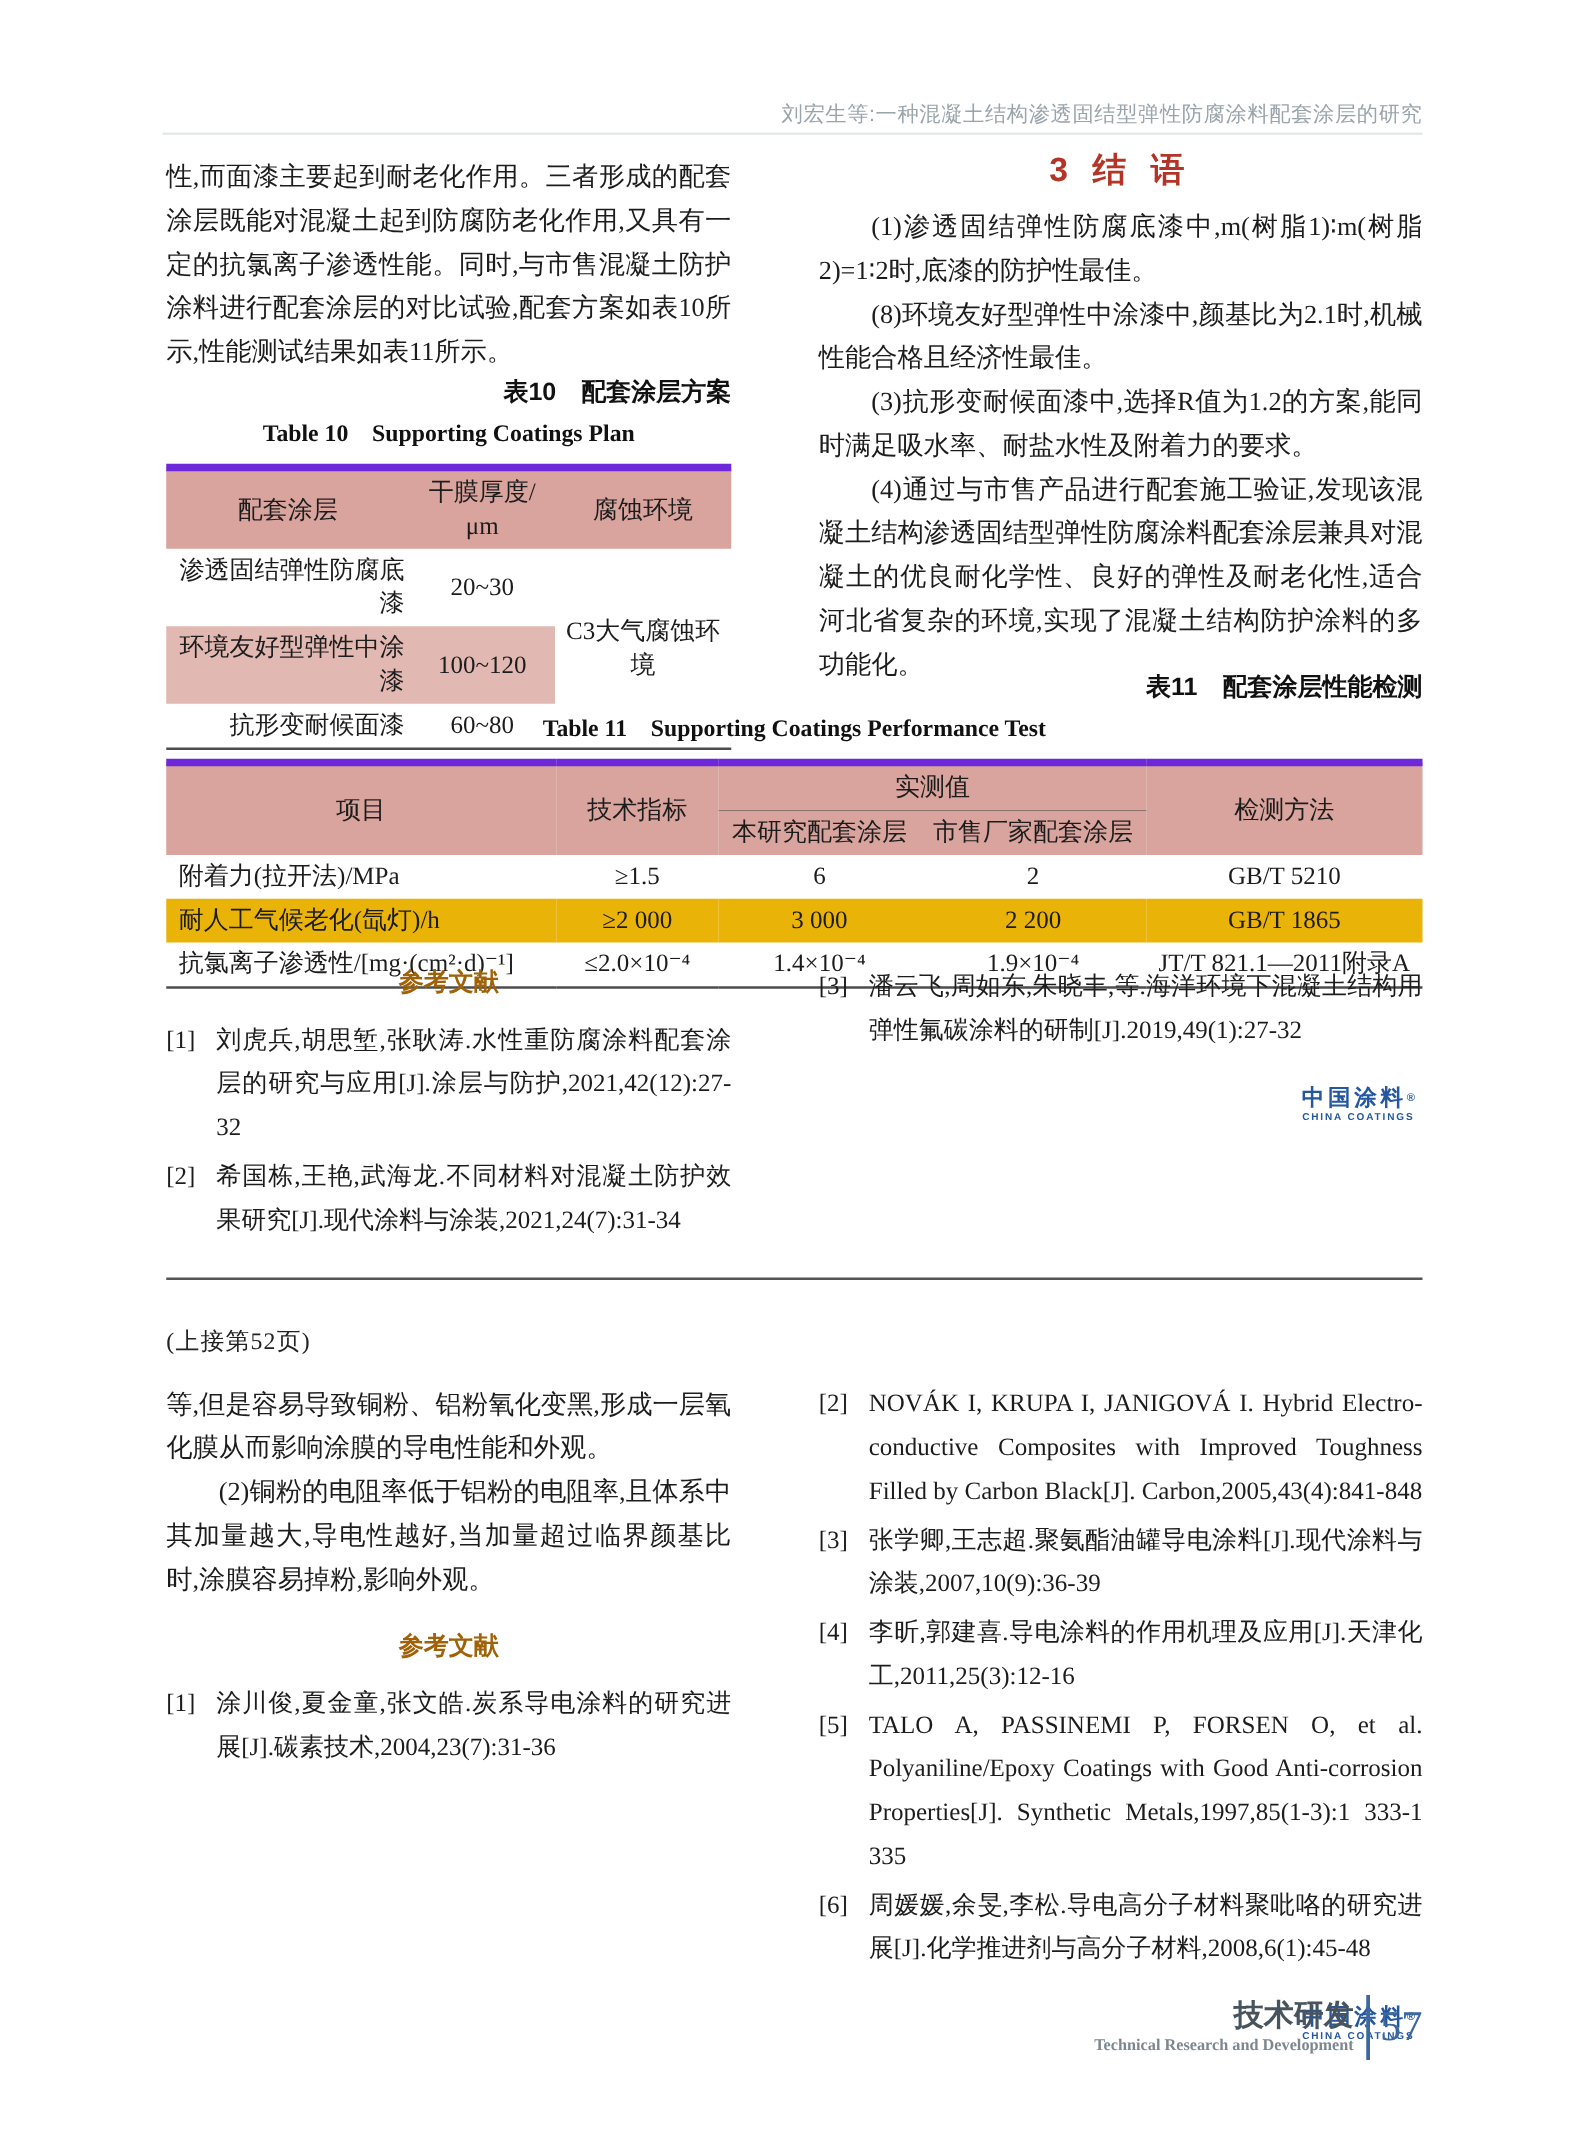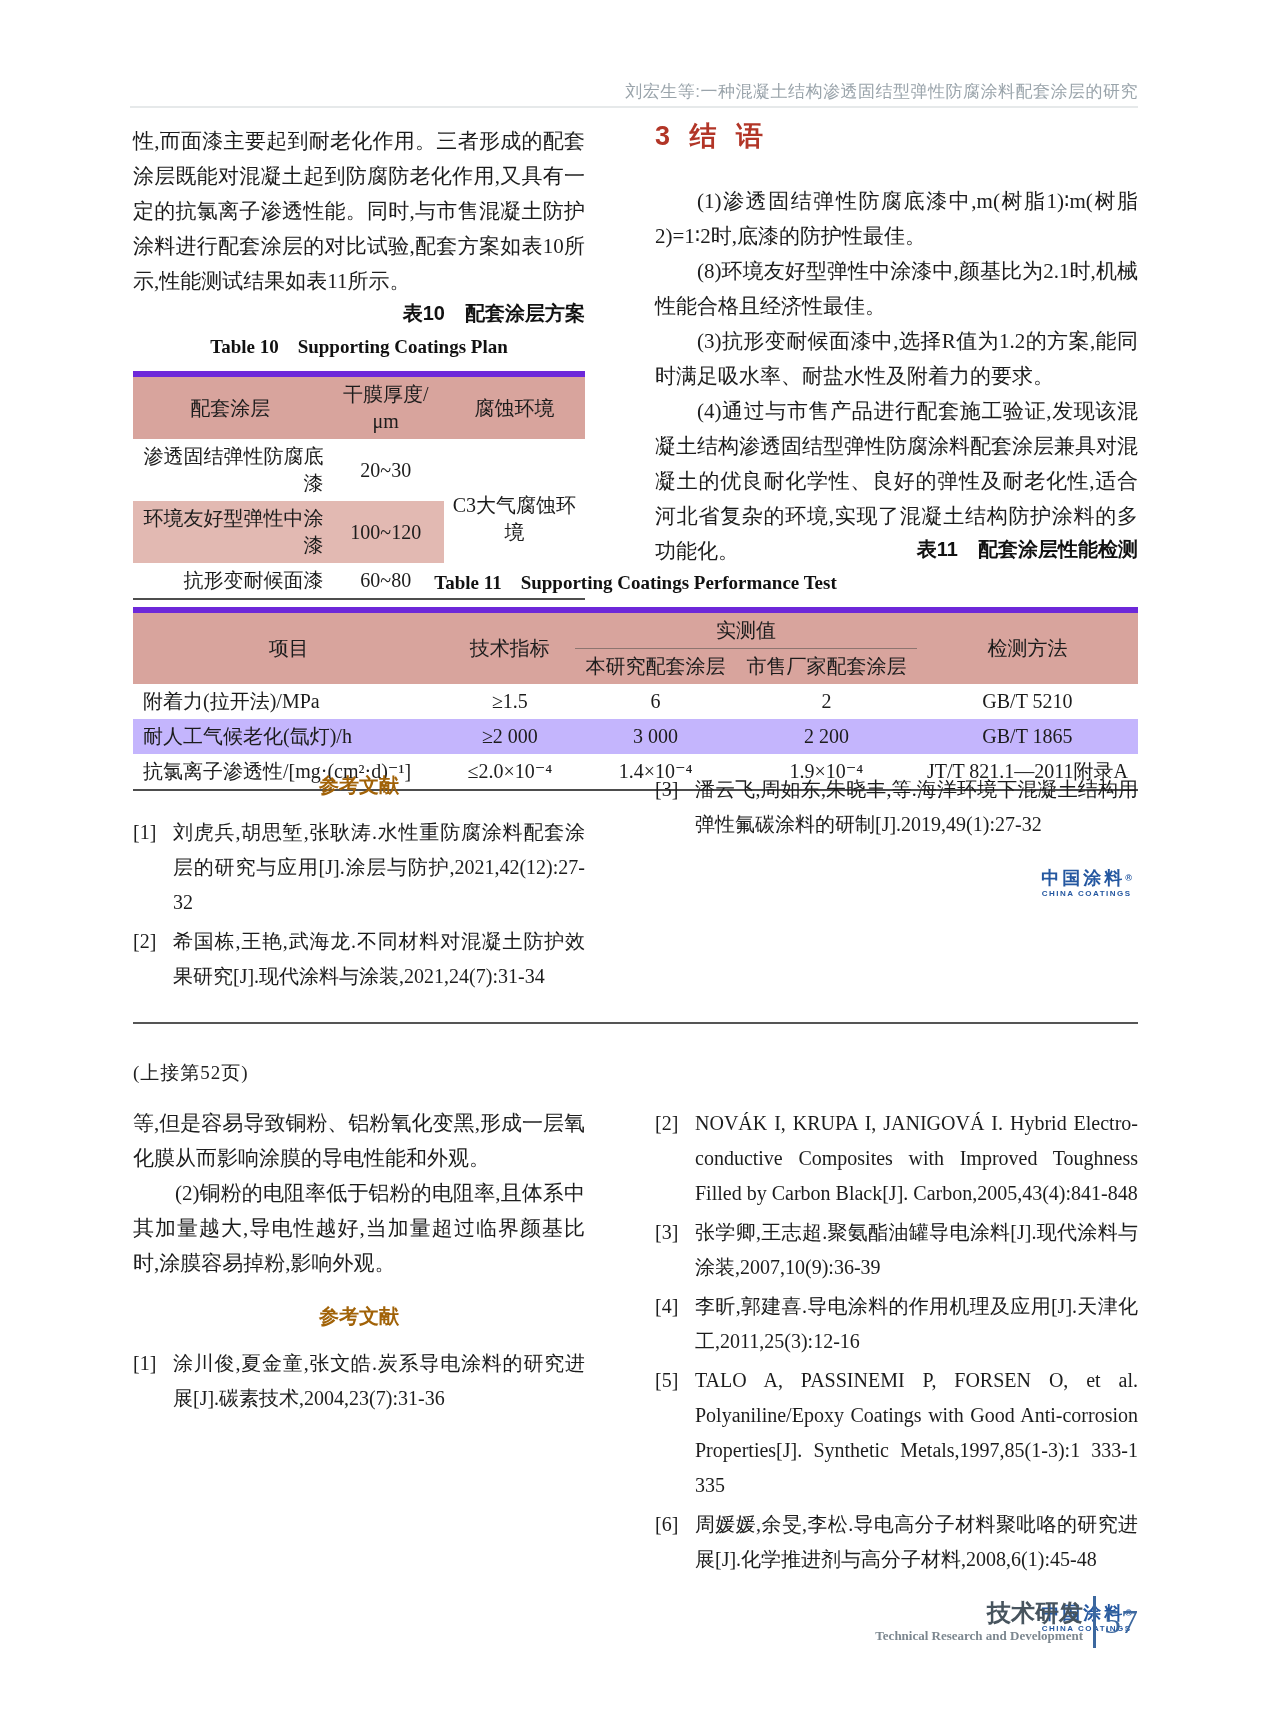--- a/index.html
+++ b/index.html
@@ -15,43 +15,43 @@
   }
   .head-rule{position:absolute;top:106px;left:130px;width:1008px;height:2px;background:#e6e9ea;}
 
   .body-text{margin:0;font-size:21px;line-height:35px;text-align:justify;}
   .indent{text-indent:2em;}
 
   
   .intro{position:absolute;left:133px;top:124px;width:452px;}
   .conclusion{position:absolute;left:655px;top:118px;width:483px;}
   .sec-heading{
-    margin:0 0 30px 0;font-family:"Liberation Sans","DejaVu Sans",sans-serif;
-    color:#b23527;font-size:27px;font-weight:bold;letter-spacing:6px;
+    margin:0 0 10px 0;font-family:"Liberation Sans","DejaVu Sans",sans-serif;
+    color:#b23527;font-size:27px;font-weight:bold;letter-spacing:6px;text-align:center;
   }
 
   
   .t10{position:absolute;left:133px;top:300px;width:452px;}
   .cap-cn{text-align:right;font-family:"Liberation Sans","DejaVu Sans",sans-serif;
     font-weight:bold;font-size:20px;color:#111;}
   .cap-en{text-align:center;font-weight:bold;font-size:19px;margin-top:7px;color:#111;}
   table.tbl{border-collapse:collapse;width:100%;margin-top:11px;
     border-top:6px solid #6d28d9;border-bottom:2px solid #4d4d4d;}
   table.tbl th,table.tbl td{font-size:20px;font-weight:normal;padding:4px 4px;line-height:27px;}
   .t10 th{background:#d8a49d;text-align:center;}
   .t10 td{text-align:center;}
   .t10 td.cell-name{text-align:right;padding-left:6px;}
   .t10 tr.altrow td.pink{background:#e2b9b2;}
 
   
   .t11{position:absolute;left:133px;top:536px;width:1005px;}
   .t11 th{background:#d8a49d;text-align:center;}
   .t11 td{text-align:center;}
   .t11 td.cell-item{text-align:left;padding-left:10px;}
-  .t11 tr.altrow td{background:#c4b5fd;}
+  .t11 tr.altrow td{background:#eab308;}
   .t11 th.measured{border-bottom:1px solid #8d7570;}
   .t11 col.c-item{width:31%;}
   .t11 col.c-spec{width:13%;}
   .t11 col.c-this{width:16%;}
   .t11 col.c-market{width:18%;}
   .t11 col.c-method{width:22%;}
 
   
   .refs-title{
     text-align:center;font-family:"Liberation Sans","DejaVu Sans",sans-serif;

